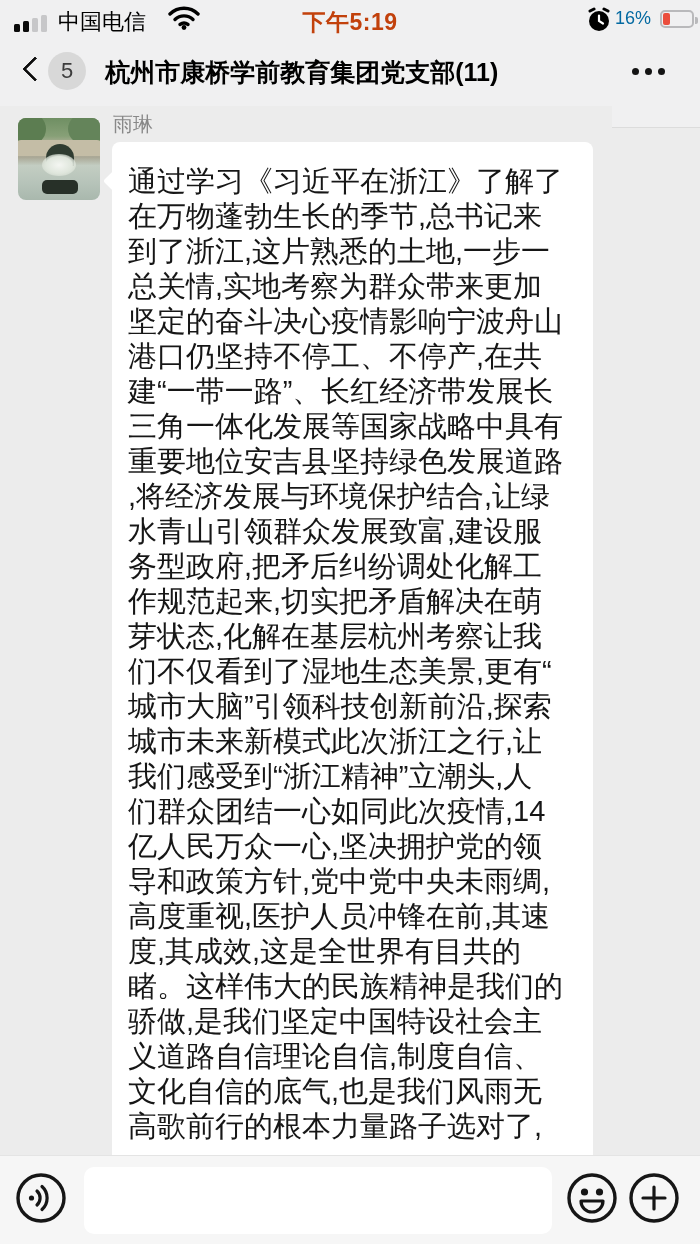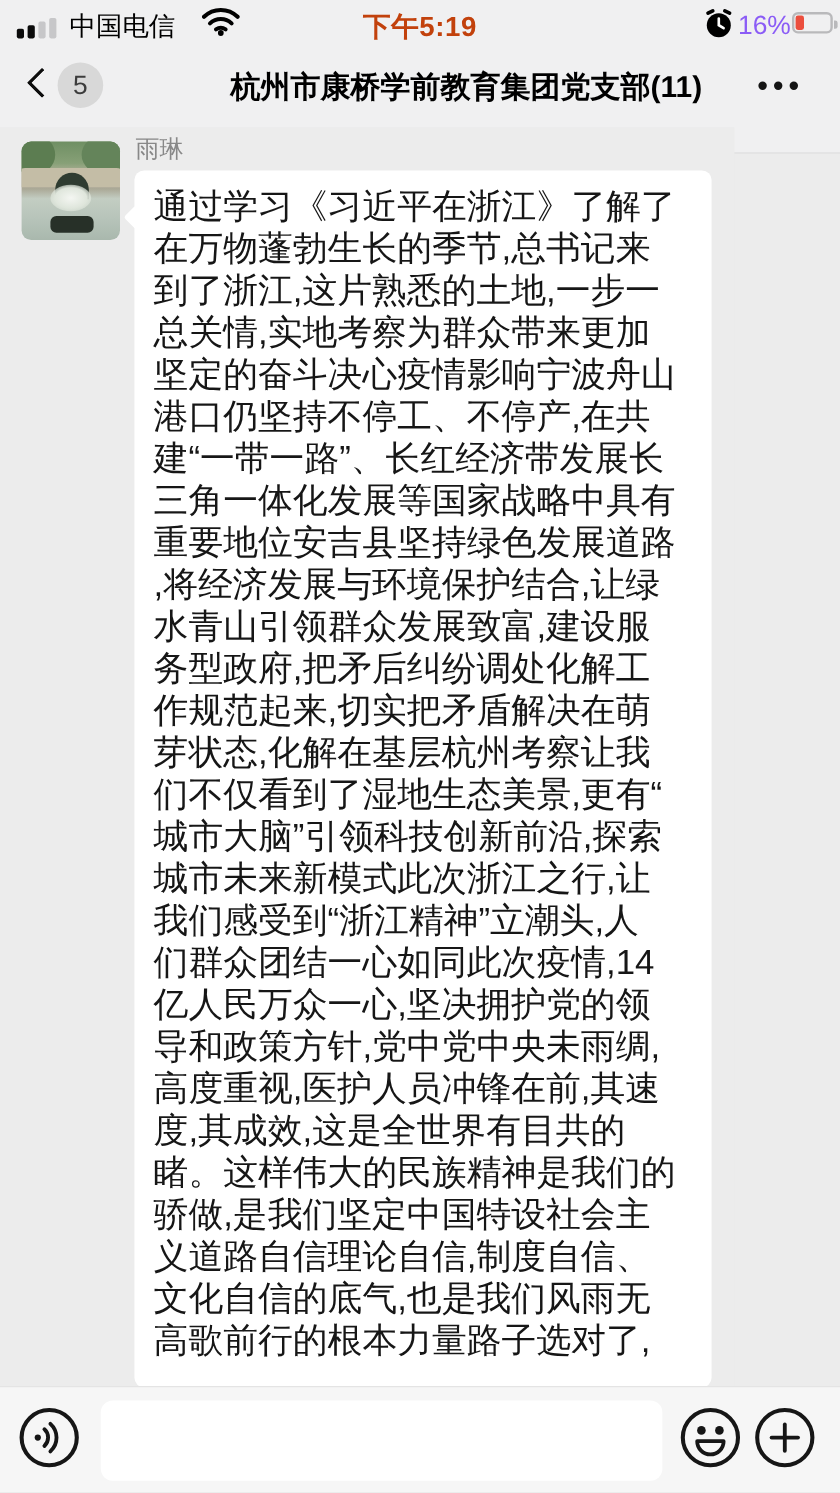--- a/index.html
+++ b/index.html
@@ -19,36 +19,36 @@
   .signal .bar { position:absolute; bottom:0; width:6px; border-radius:1.5px; }
   .signal .b1 { left:0;  height:8px;  background:#0b0b0b; }
   .signal .b2 { left:9px; height:11px; background:#0b0b0b; }
   .signal .b3 { left:18px; height:14px; background:#c7c7c9; }
   .signal .b4 { left:27px; height:17px; background:#c7c7c9; }
   .carrier { position:absolute; left:58px; top:7px; font-size:22px; color:#000; }
   .wifi { position:absolute; left:168px; top:6px; }
   .time { position:absolute; left:50%; top:7px; transform:translateX(-50%);
           font-size:23px; font-weight:700; color:#c2410c; letter-spacing:.5px; }
   .clock { position:absolute; left:586px; top:7px; }
-  .batt-pct { position:absolute; left:615px; top:8px; font-size:22px; color:#8b5cf6; }
+  .batt-pct { position:absolute; left:615px; top:8px; font-size:18px; color:#0369a1; }
   .battery { position:absolute; left:660px; top:10px; width:34px; height:18px;
              border:2px solid #b9b9bb; border-radius:5px; }
   .battery .fill { position:absolute; left:1px; top:1px; width:7px; height:12px;
                    border-radius:2px; }
   .battery .nub { position:absolute; right:-6px; top:5px; width:3px; height:7px;
                   background:#b9b9bb; border-radius:0 2px 2px 0; }
   .back-chevron { position:absolute; left:26px; top:60px; width:18px; height:18px;
                   border-left:3.5px solid #0d0d0d; border-bottom:3.5px solid #0d0d0d;
                   transform:rotate(45deg); border-radius:1px; }
   .back-badge { position:absolute; left:48px; top:52px; width:38px; height:38px;
                 border-radius:50%; background:#d8d8d8; color:#3c3c3c;
                 font-size:22px; text-align:center; line-height:38px; }
   .nav-title { position:absolute; left:50%; top:56px; transform:translateX(-51%);
                width:480px; font-size:25px; font-weight:600; color:#000;
-               text-align:right; white-space:nowrap; }
+               text-align:left; white-space:nowrap; }
   .more-dots { position:absolute; left:632px; top:67px; width:48px; height:8px; }
   .more-dots i { position:absolute; top:1px; width:7px; height:7px;
                  border-radius:50%; background:#141414; }
   .more-dots i:nth-child(1){left:0;} .more-dots i:nth-child(2){left:13px;}
   .more-dots i:nth-child(3){left:26px;}
   
   .chat { position:absolute; top:106px; left:0; width:612px; height:1049px;
           background:#ececec; overflow:hidden; }
   .avatar { position:absolute; left:18px; top:12px; width:82px; height:82px;
             border-radius:8px; overflow:hidden;
@@ -66,21 +66,21 @@
             border-radius:50%; }
   .avatar .basin { position:absolute; left:24px; top:62px; width:36px; height:14px;
             background:#273028; border-radius:5px; }
   .sender { position:absolute; left:113px; top:5px; font-size:20px; color:#888888; }
   .bubble { position:absolute; left:112px; top:36px; width:481px;
             background:#ffffff; border-radius:8px; padding:14px 16px 20px 16px; }
   .bubble::before { content:""; position:absolute; left:-6px; top:32px;
             width:14px; height:14px; background:#ffffff;
             transform:rotate(45deg); border-radius:2px; }
   .msg-text { font-size:29px; line-height:35px; color:#161616;
-              white-space:pre-line; word-break:break-all; }
+              white-space:pre-line; word-break:break-all;margin-top:8px; }
   
   .inputbar { position:absolute; left:0; bottom:0; width:700px; height:89px;
               background:#f6f6f6; border-top:1px solid #e4e4e4; }
   .icon-btn { position:absolute; top:15px; width:54px; height:54px; border:none;
               background:transparent; padding:0; cursor:pointer; }
   .voice-btn { left:14px; }
   .emoji-btn { left:565px; }
   .plus-btn  { left:627px; }
   .text-input { position:absolute; left:84px; top:11px; width:468px; height:67px;
                 background:#ffffff; border:none; border-radius:10px;

